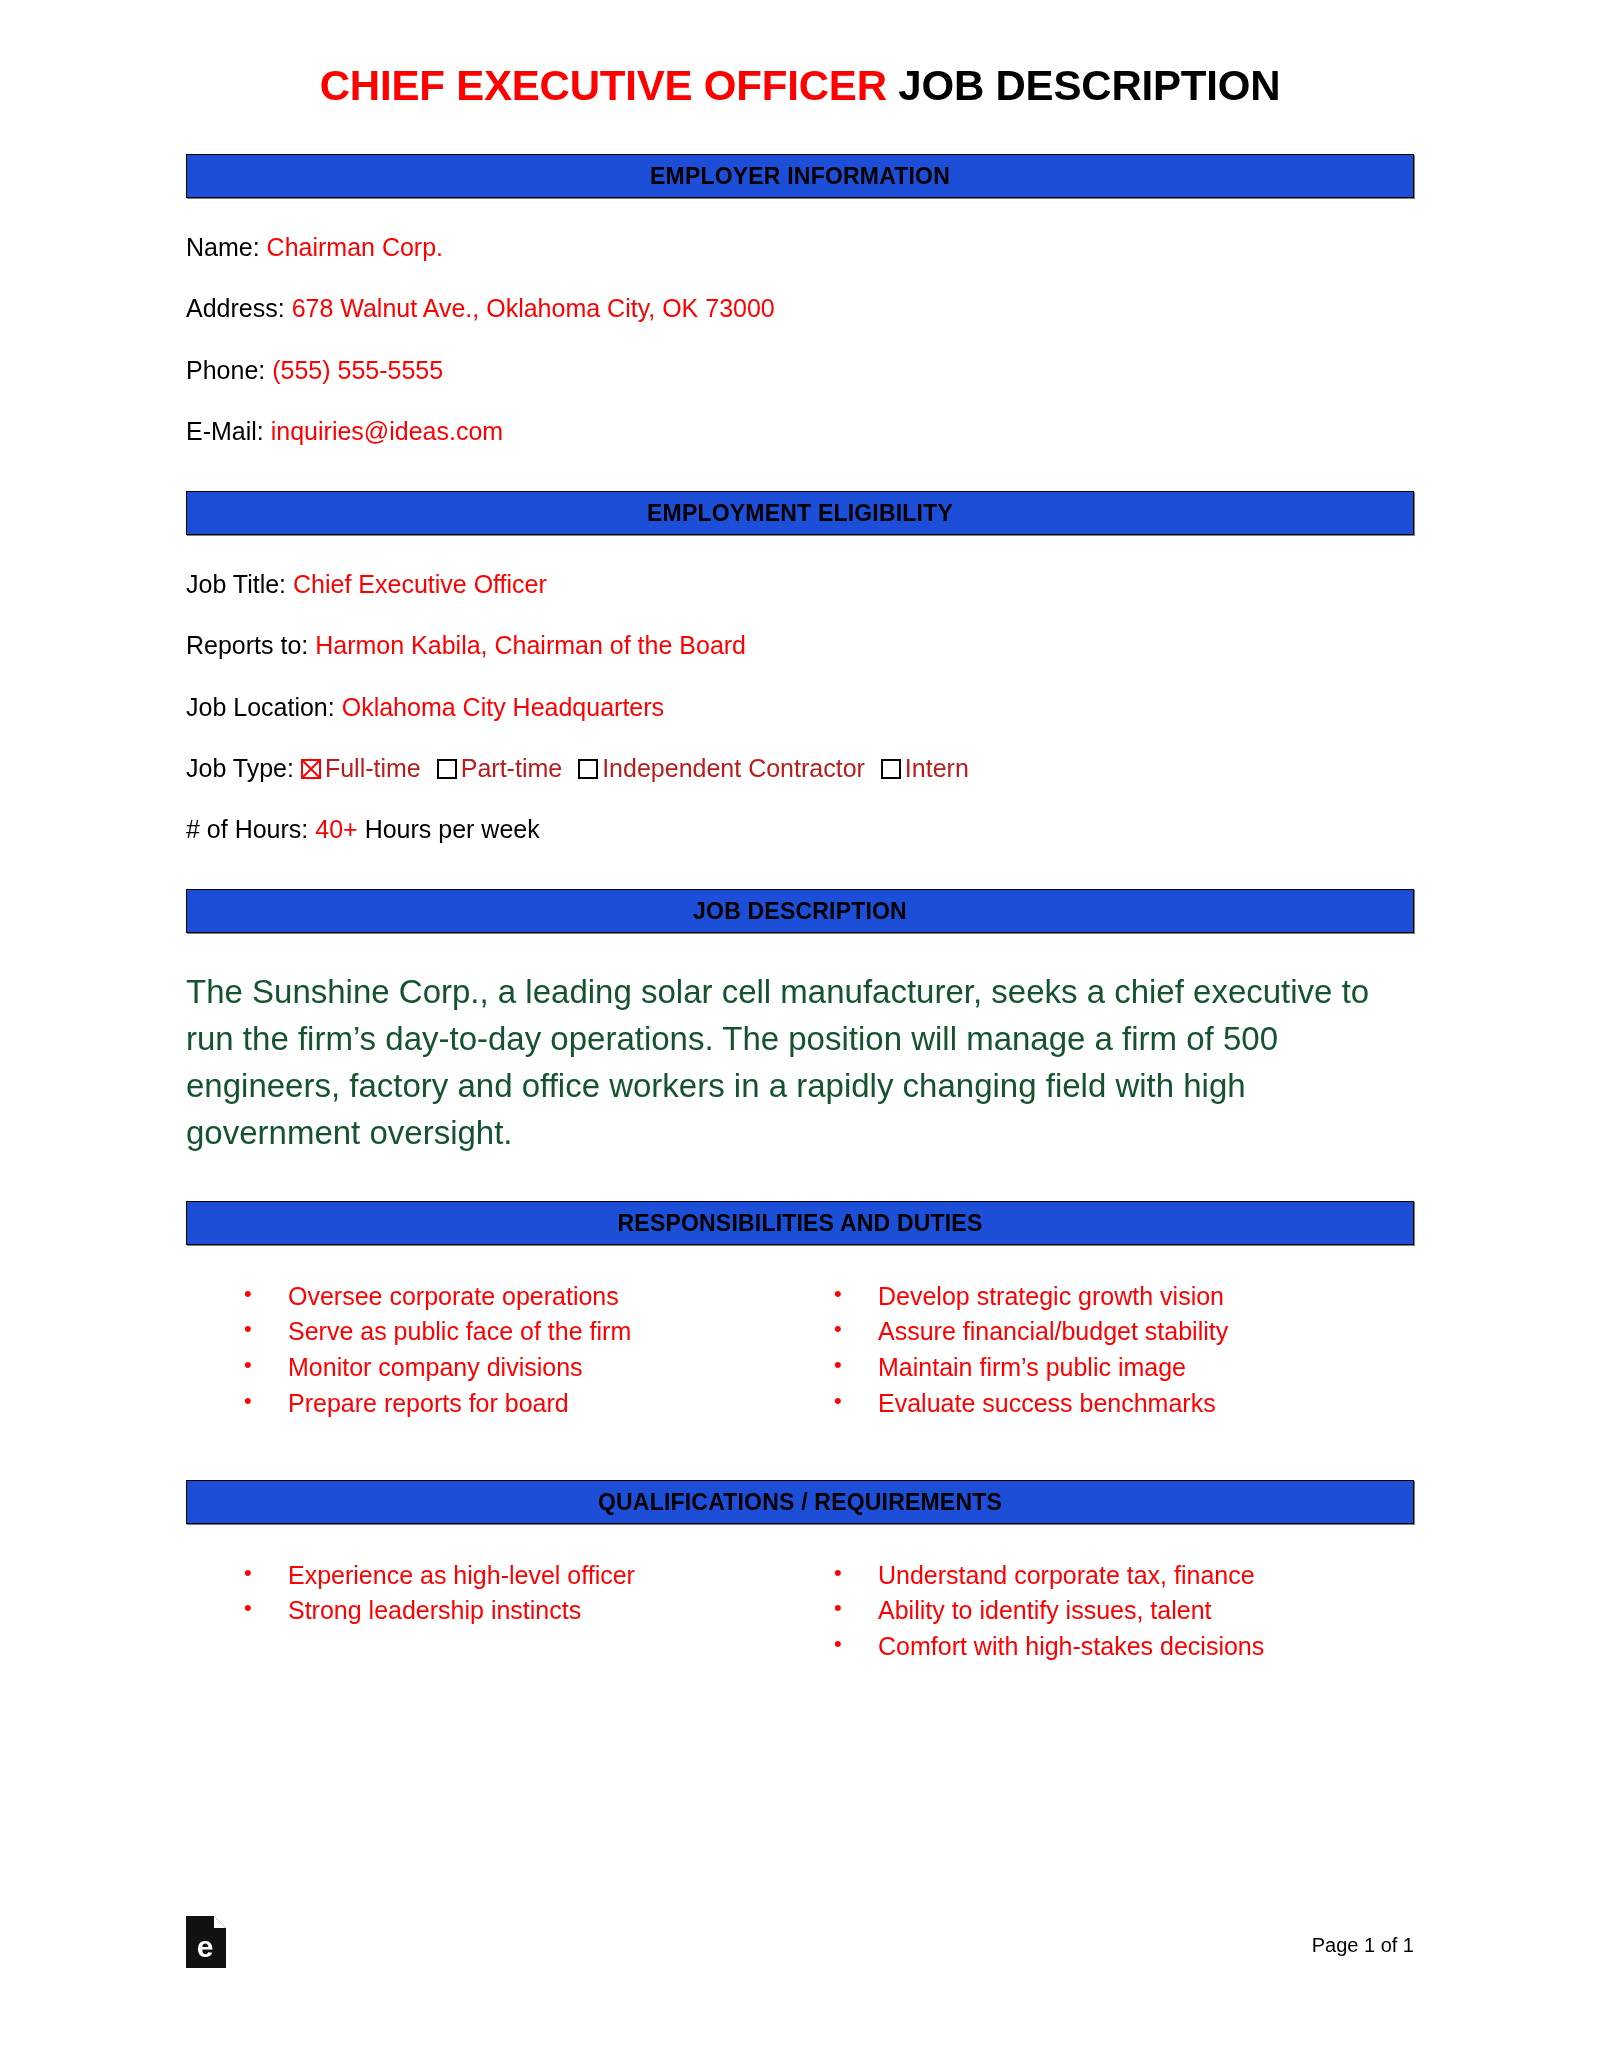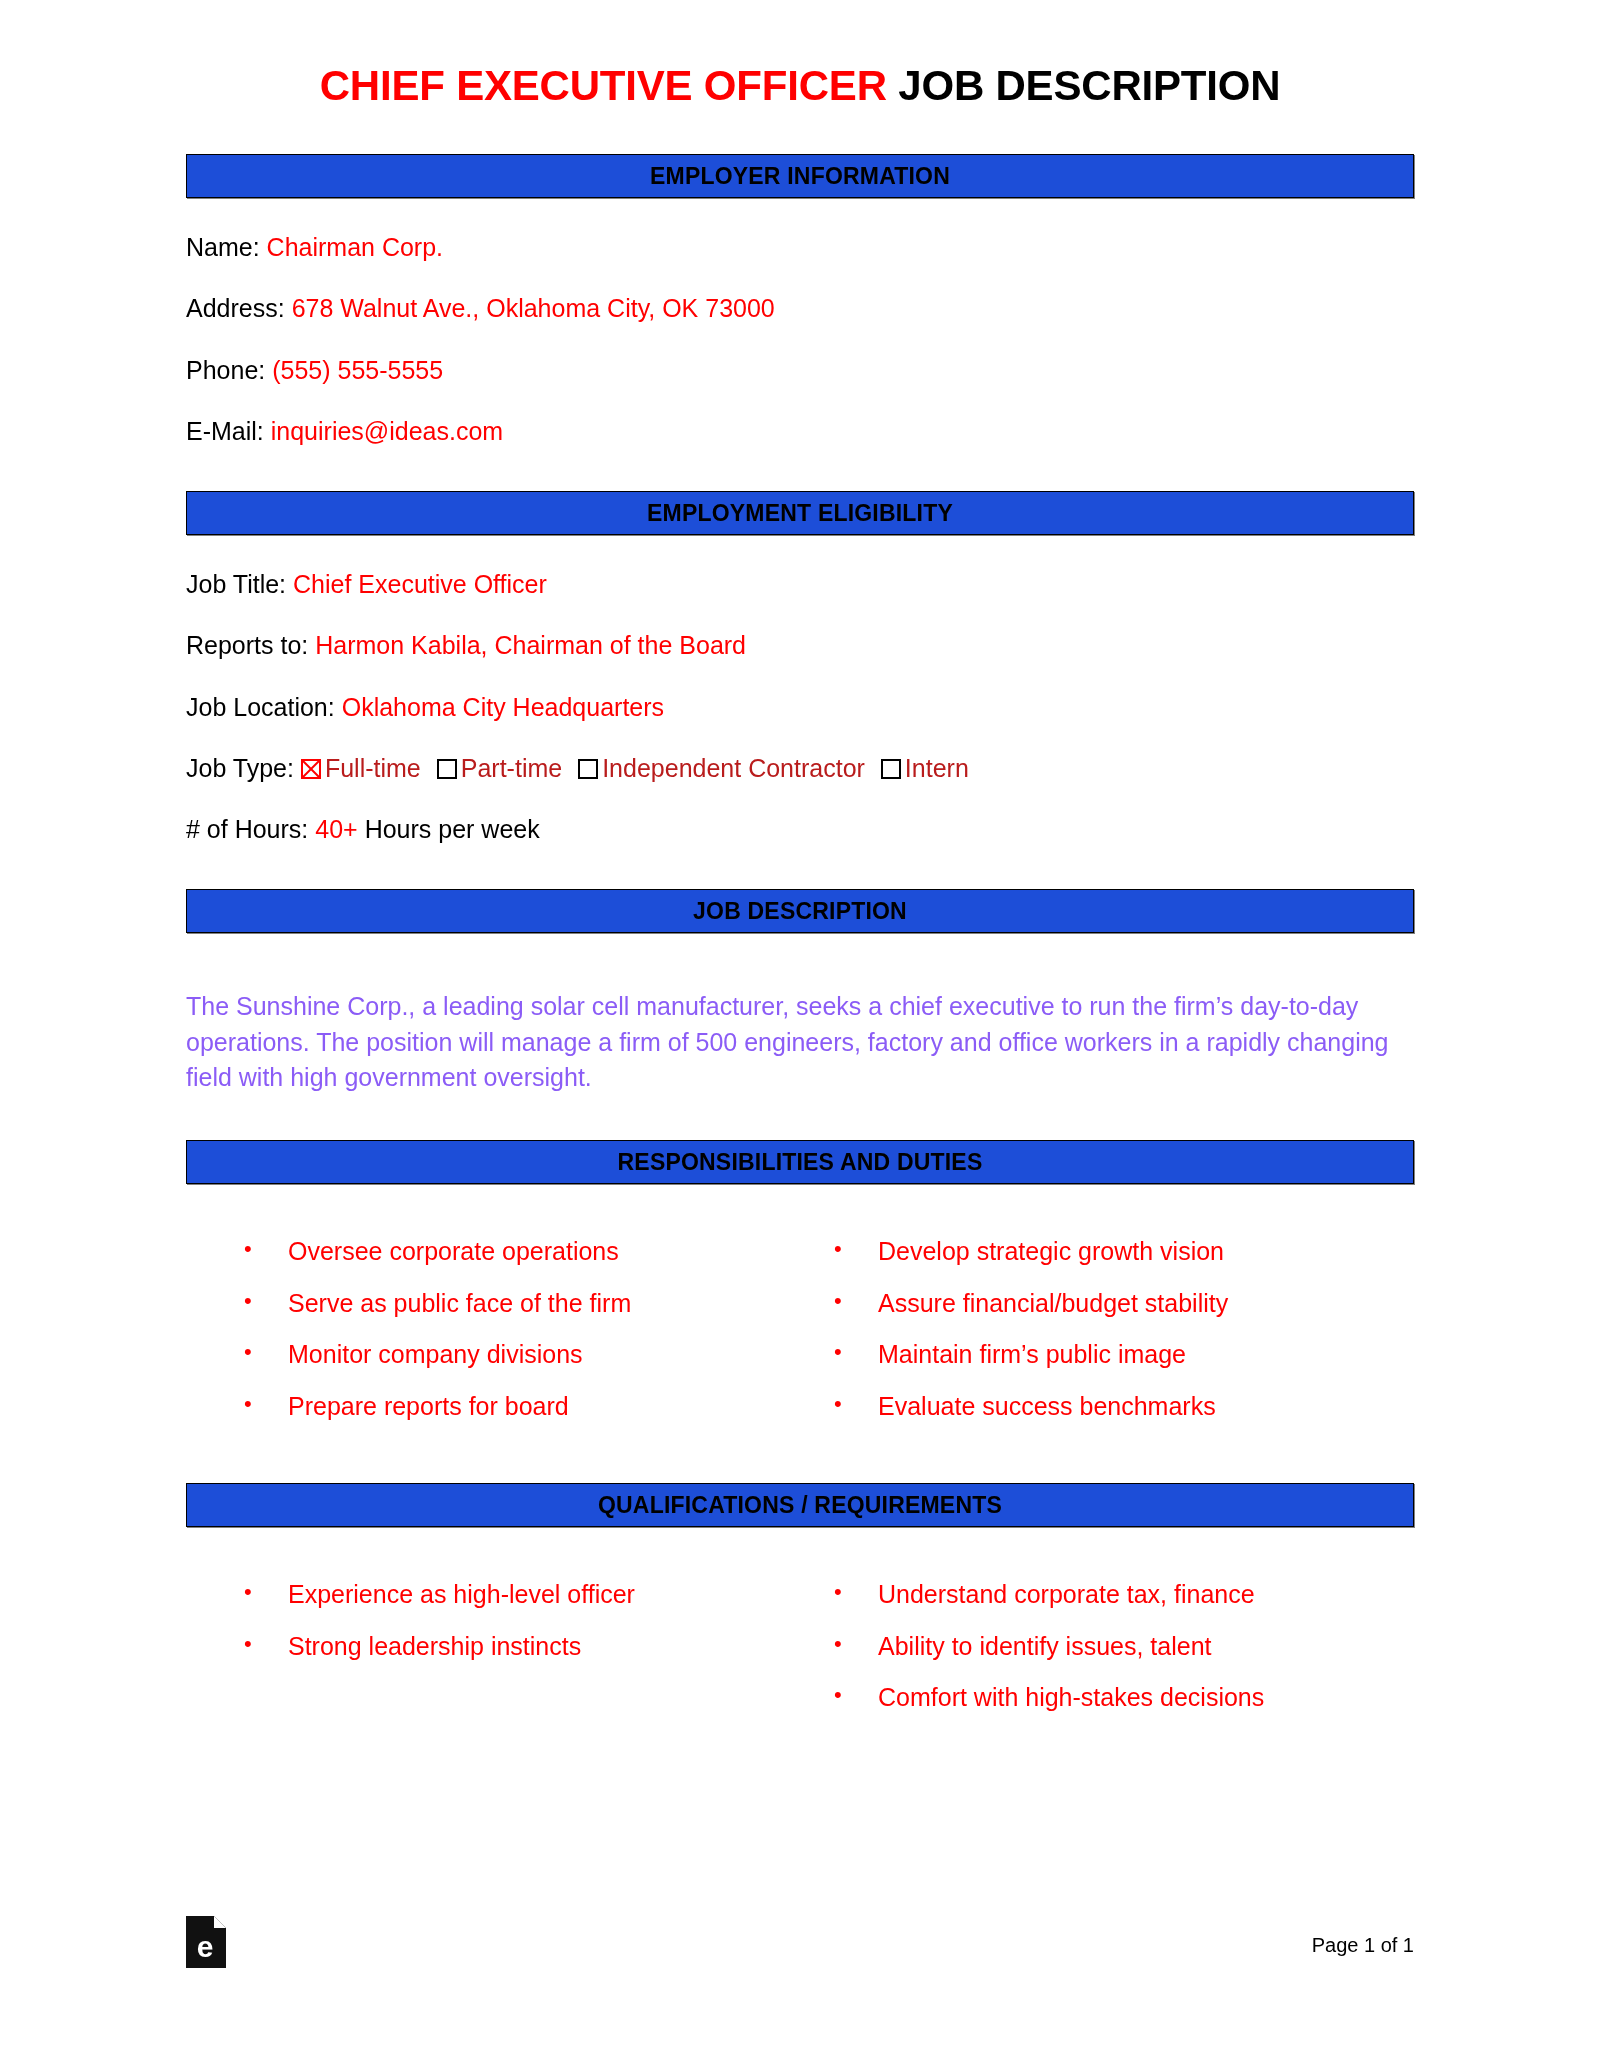--- a/index.html
+++ b/index.html
@@ -96,24 +96,24 @@
     height: 2px;
     background: #FF0000;
     transform-origin: center;
   }
   .cbox.checked::before { transform: translate(-50%,-50%) rotate(45deg); }
   .cbox.checked::after  { transform: translate(-50%,-50%) rotate(-45deg); }
   .cb-label { margin-right: 16px; font-size: 25px; color: #b91c1c; }
 
   
   .para {
-    color: #8b5cf6;
-    font-size: 25px;
+    color: #14532d;
+    font-size: 33px;
     line-height: 1.42;
-    margin-top: 56px;
+    margin-top: 36px;
   }
 
   
   .twocol {
     display: flex;
     margin-top: 34px;
     padding-left: 48px;
   }
   .col {
     width: 50%;
@@ -124,21 +124,20 @@
     margin: 0;
     padding: 0;
   }
   .col li {
     color: #FF0000;
     font-size: 25px;
     line-height: 1.43;
     position: relative;
     padding-left: 54px;
     white-space: nowrap;
-    margin-top: 16px;
   }
   .col li::before {
     content: "\2022";
     position: absolute;
     left: 10px;
     top: -1px;
     color: #FF0000;
     font-size: 22px;
   }
 

